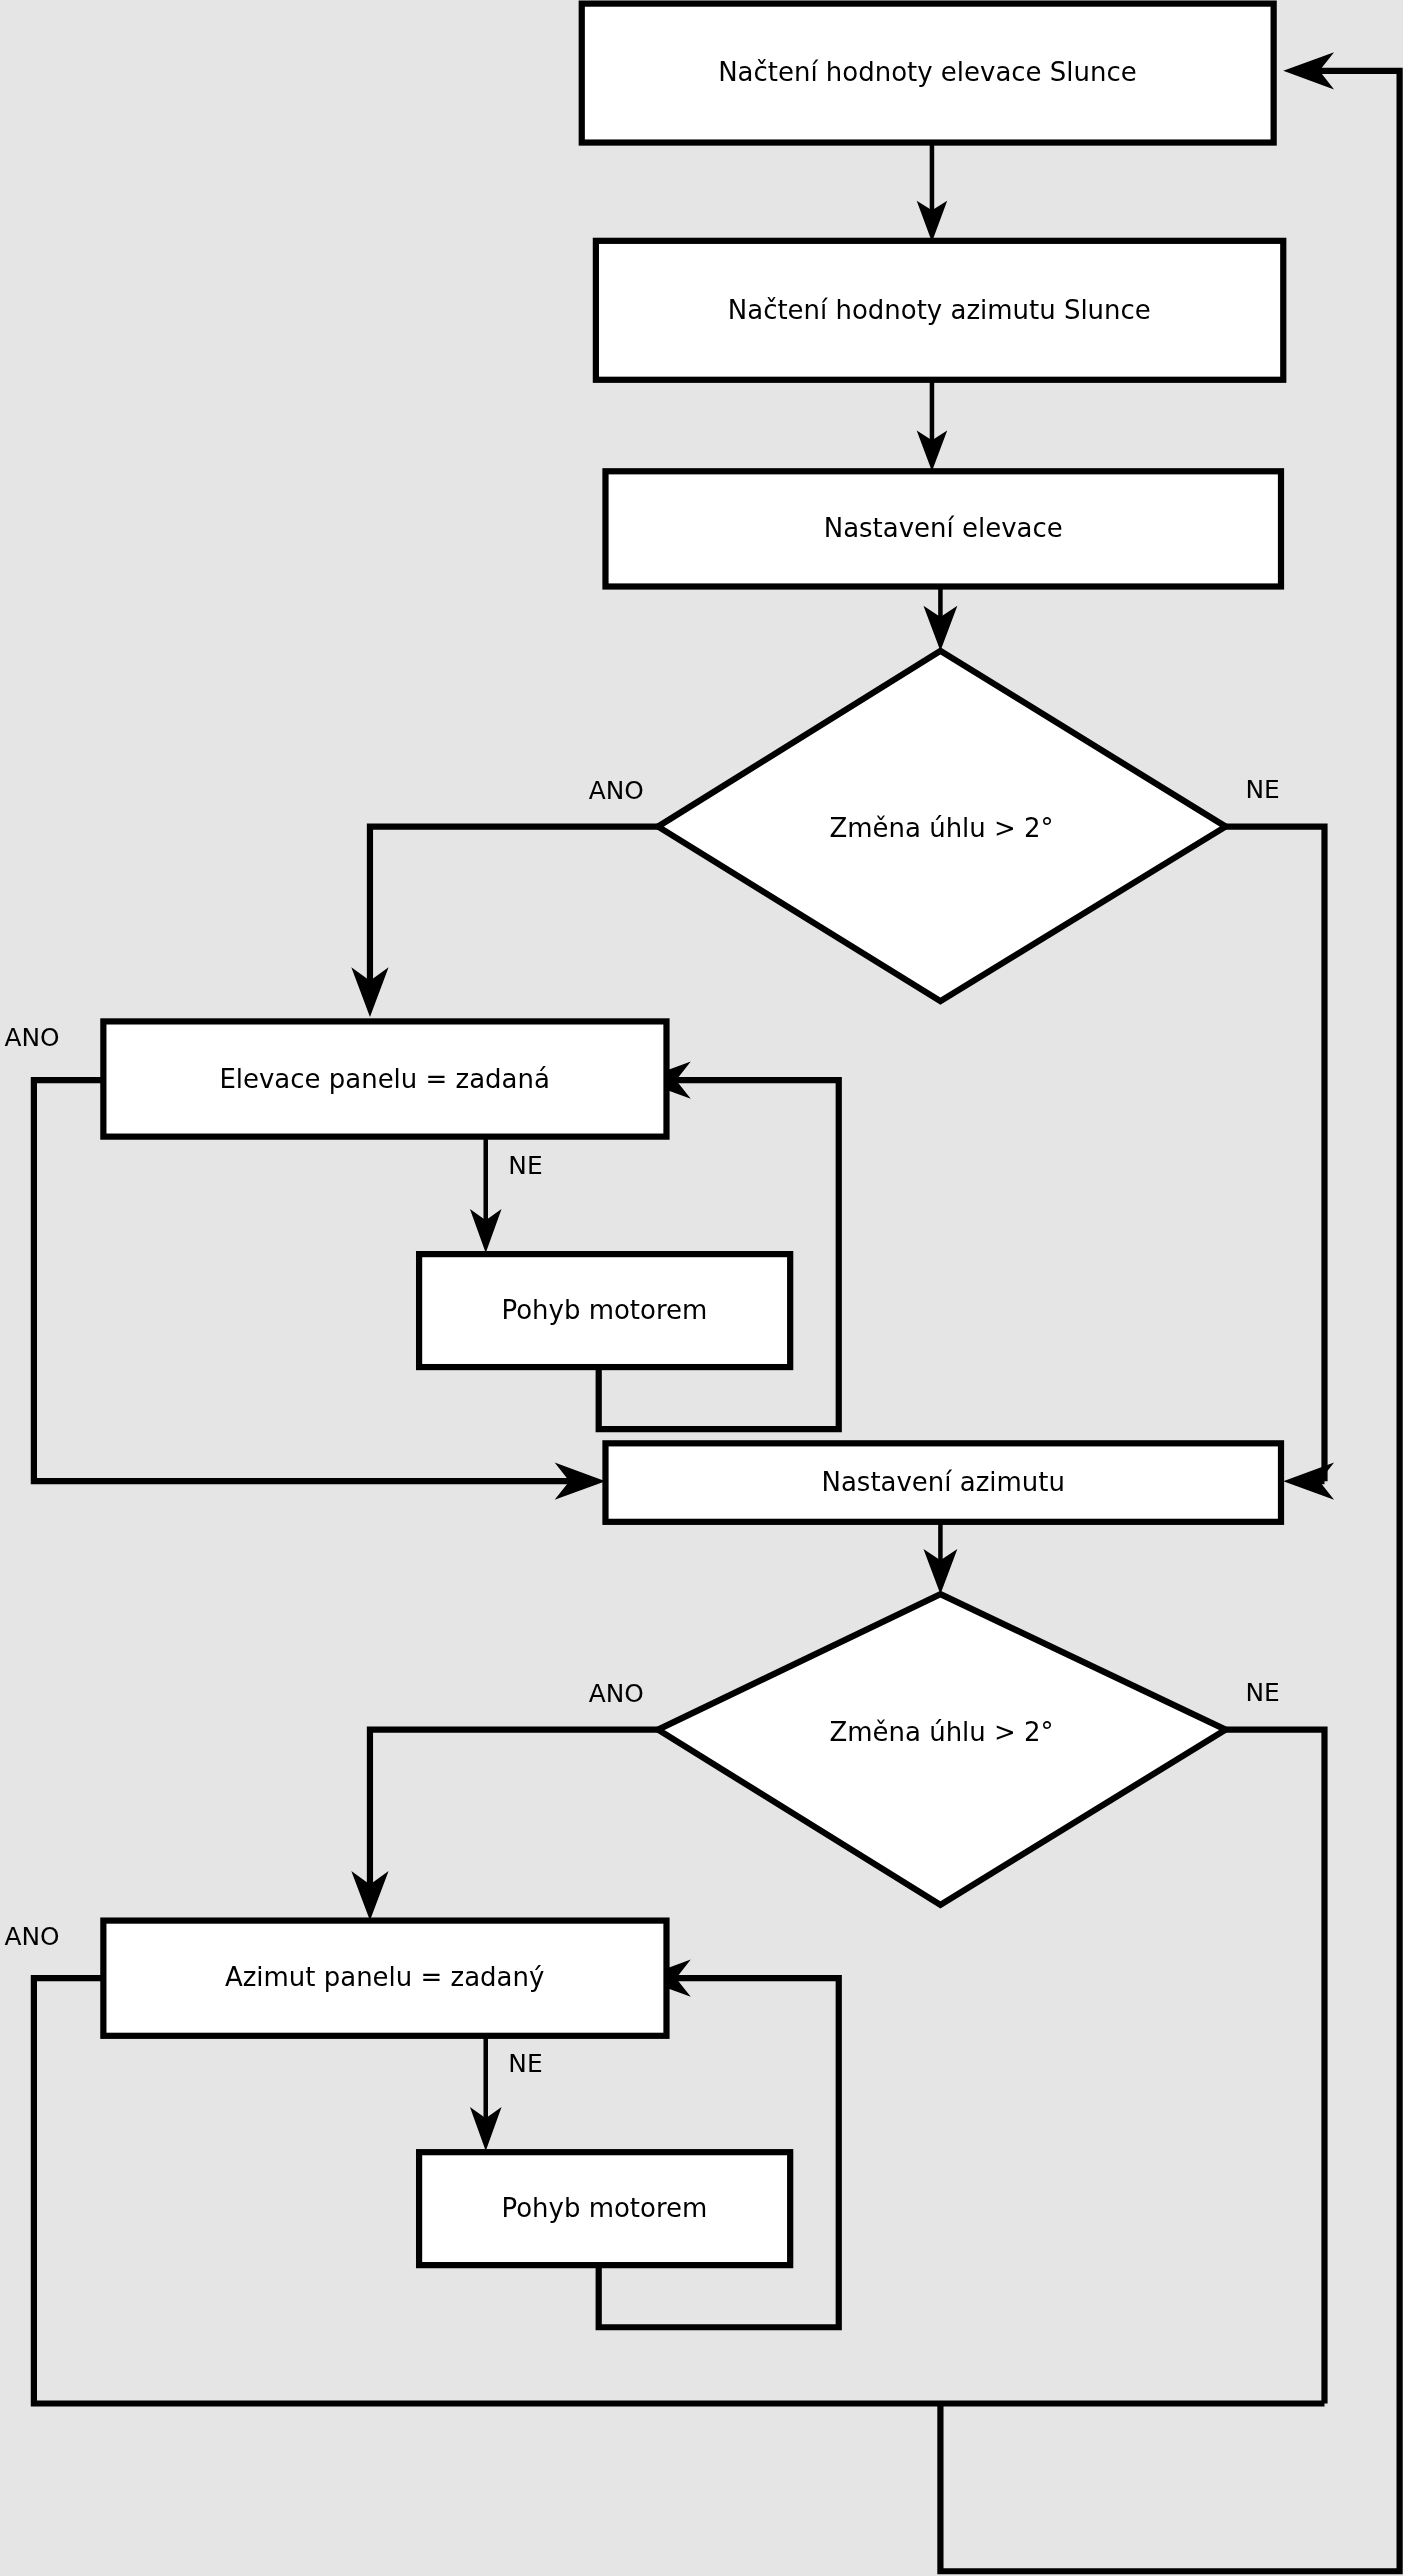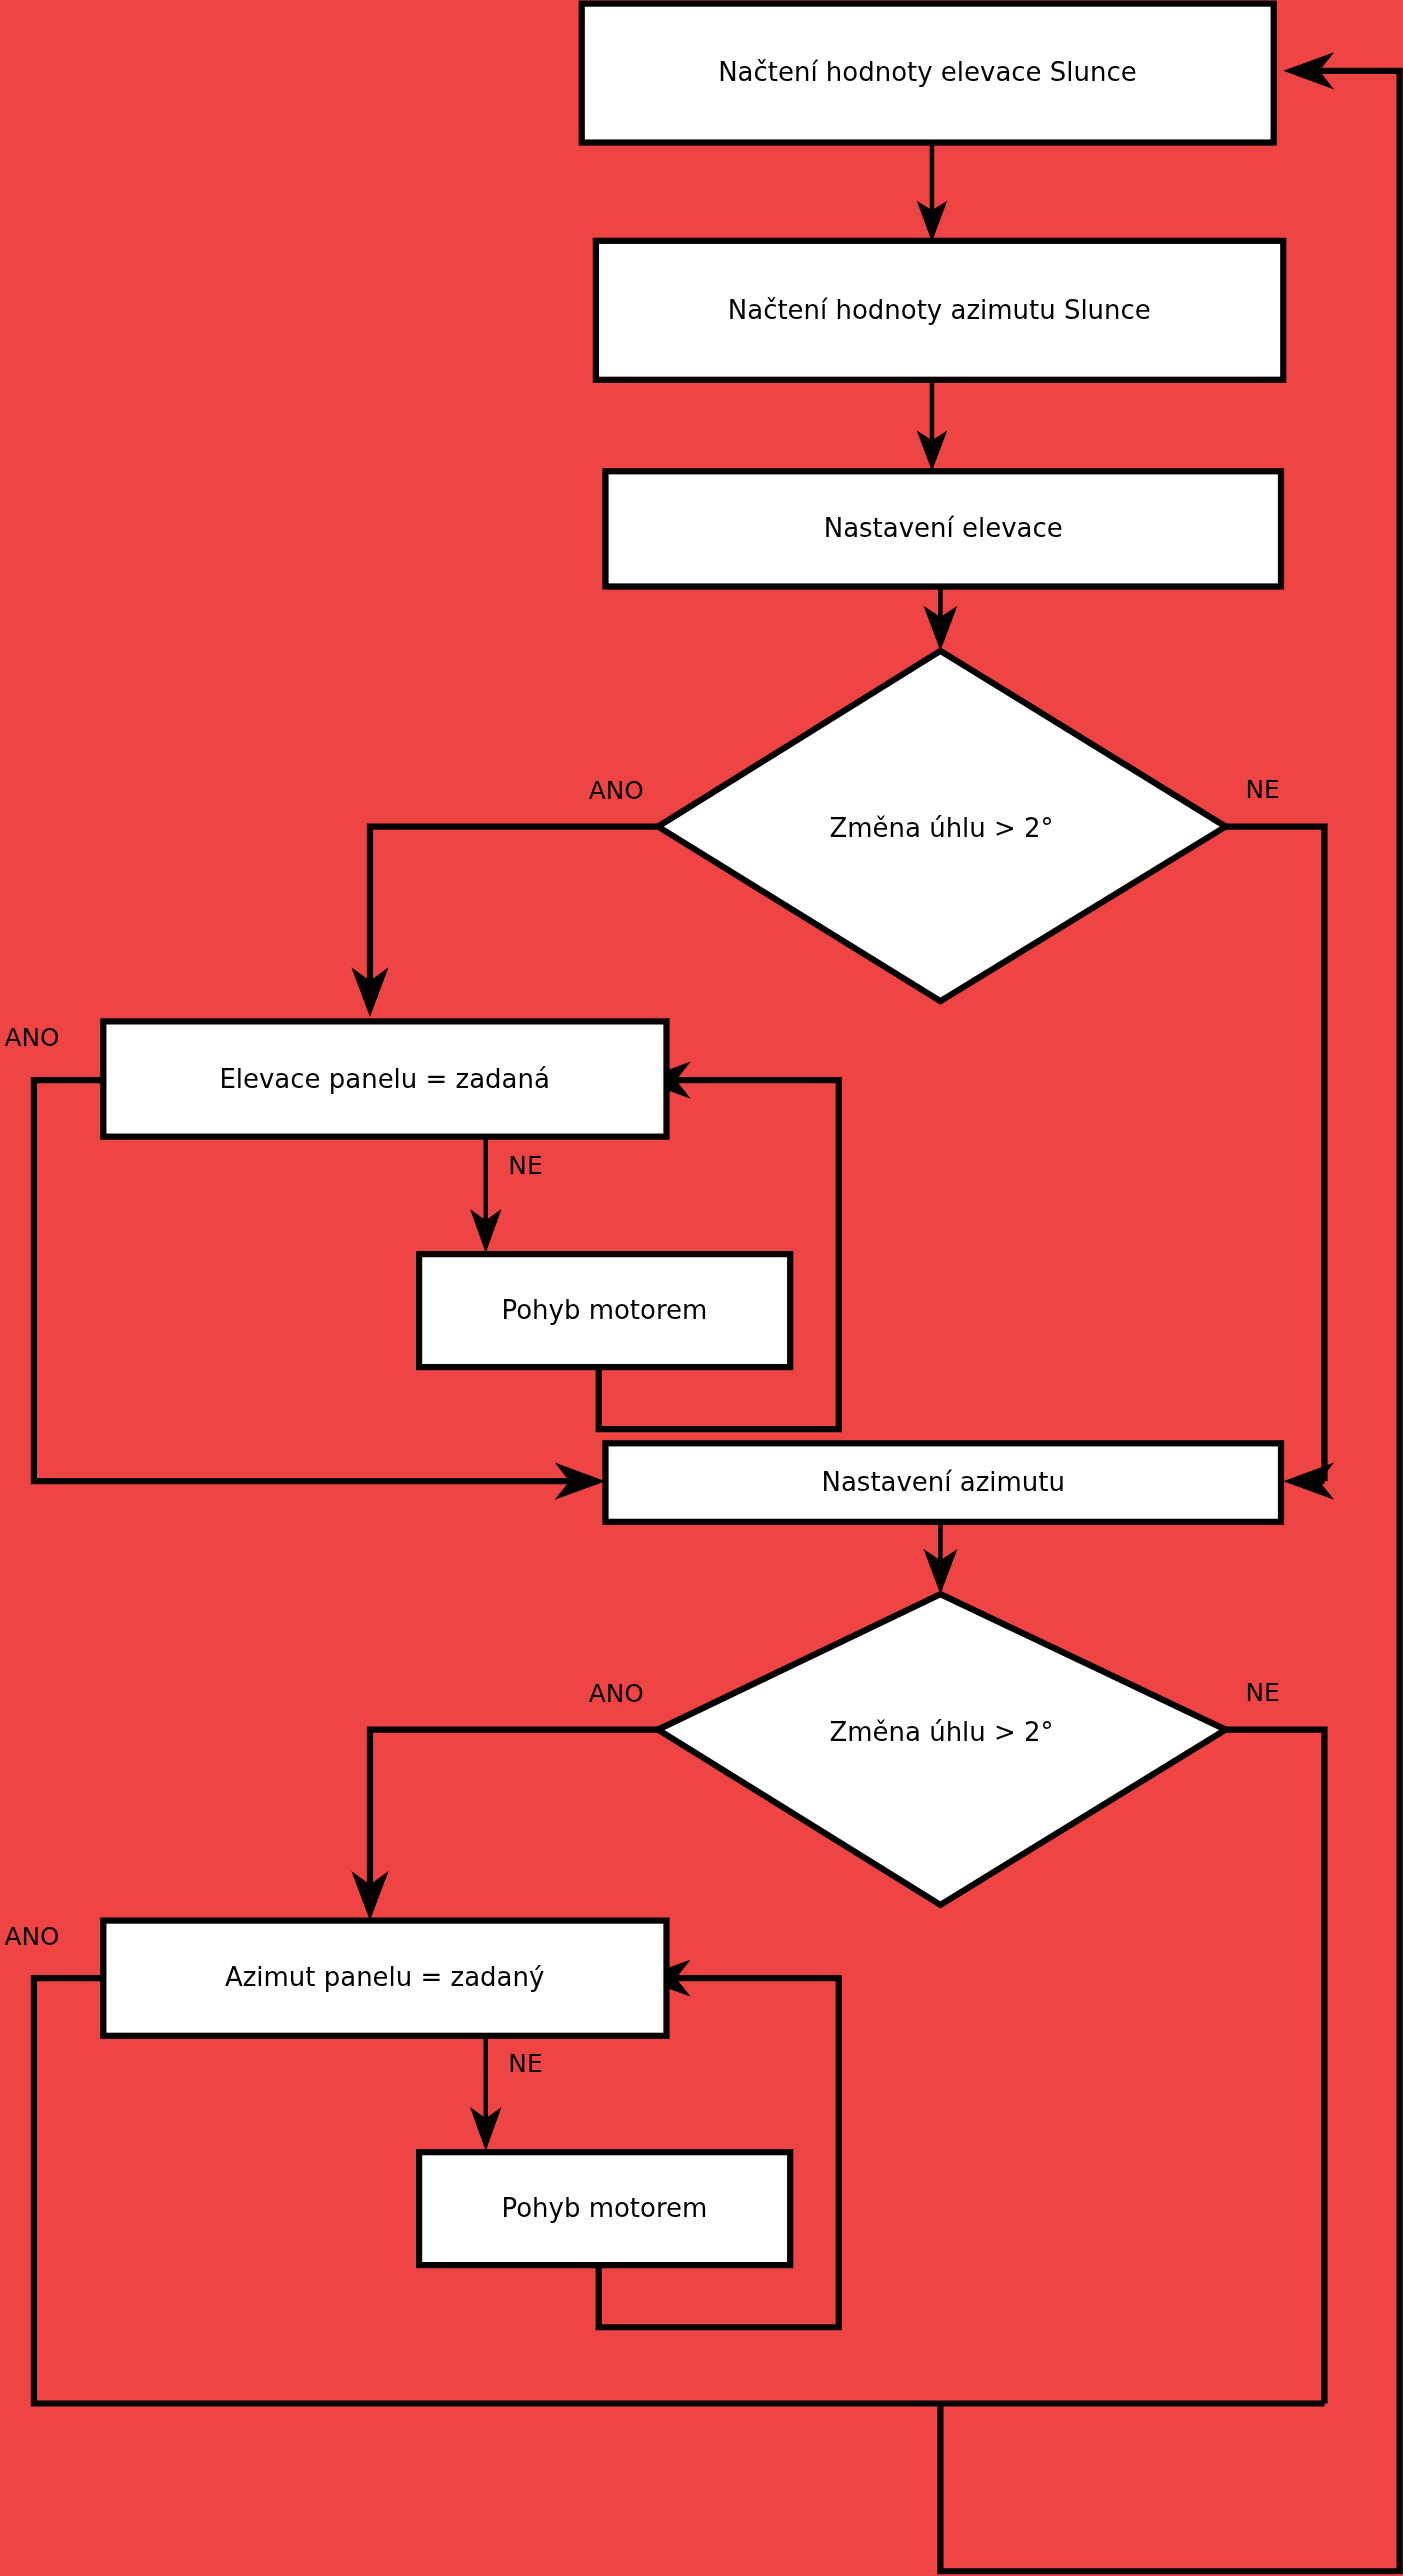--- a/index.html
+++ b/index.html
@@ -10,21 +10,21 @@
   body {
     width: 1403px;
     height: 2576px;
     font-family: "DejaVu Sans", sans-serif;
     overflow: hidden;
   }
   #flowchart-root {
     position: relative;
     width: 1403px;
     height: 2576px;
-    background: #ef4444;
+    background: #e5e5e5;
   }
   svg#flow-svg {
     display: block;
     width: 1403px;
     height: 2576px;
   }
   .node-shape {
     fill: #ffffff;
     stroke: #000000;
     stroke-width: 11;

